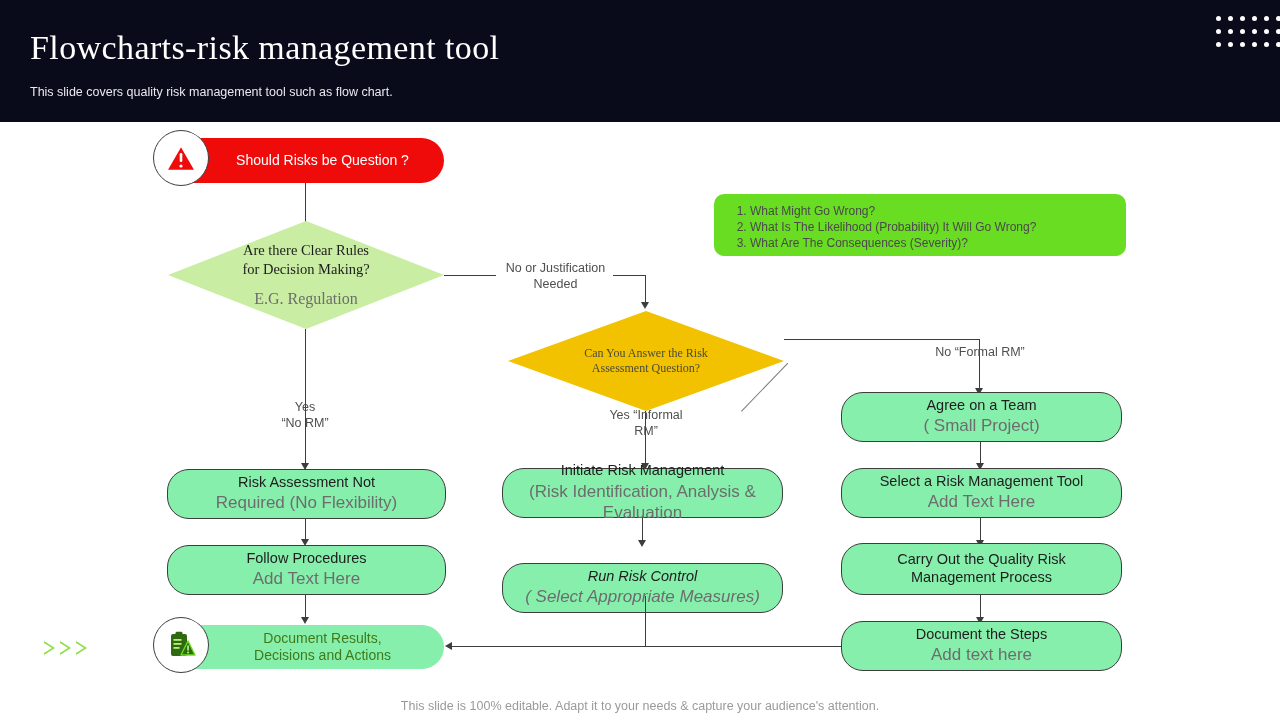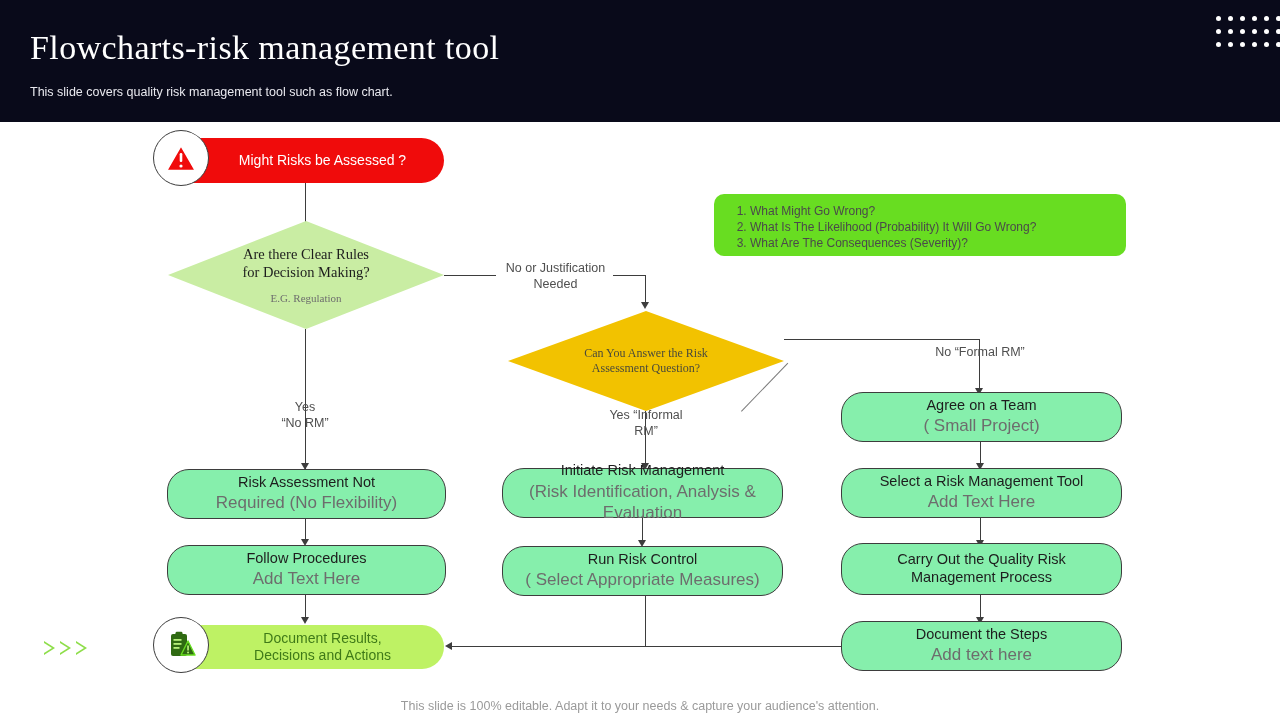--- a/index.html
+++ b/index.html
@@ -53,34 +53,34 @@
     position:absolute;inset:0;
     clip-path:polygon(50% 0,100% 50%,50% 100%,0 50%);
   }
   .dia-green .shape{background:#c9edA3;}
   .dia-yellow .shape{background:#f2c200;}
   .diamond .txt{
     position:absolute;inset:0;display:flex;flex-direction:column;
     align-items:center;justify-content:center;text-align:center;line-height:1.25;font-family:Liberation Serif, serif;
   }
   .dia-green .t1{font-size:14.5px;color:#1d1d1d;}
-  .dia-green .t3{font-size:11px;color:#6d6d6d;margin-top:11px;}
+  .dia-green .t3{font-size:16px;color:#6d6d6d;margin-top:11px;}
   .dia-yellow .t1{font-size:12px;color:#4a4a3a;}
 
   
   .pill{
     position:absolute;border-radius:26px;display:flex;align-items:center;
   }
   .pill .pilltext{
     width:100%;text-align:center;line-height:1.25;padding-left:34px;
     box-sizing:border-box;
   }
   .pill-red{background:#f00b0b;}
   .pill-red .pilltext{font-size:14px;color:#ffffff;}
-  .pill-green{background:#bef264;}
+  .pill-green{background:#86efac;}
   .pill-green .pilltext{font-size:14px;color:#3f7a18;}
 
   .badge{
     position:absolute;left:-14px;top:-8px;width:54px;height:54px;border-radius:50%;
     border:1.4px solid #3d3d3d;background:#ffffff;
     display:flex;align-items:center;justify-content:center;overflow:hidden;
   }
   .badge.clip{clip-path:polygon(0 0,62% 0,100% 22%,100% 100%,0 100%);}
 
   
@@ -150,21 +150,21 @@
   <div class="canvas">
 
     <div class="pill pill-red" style="left:167px;top:16px;width:277px;height:45px;">
       <div class="badge clip">
         <svg width="32" height="30" viewBox="0 0 32 30" aria-hidden="true">
           <polygon points="16,2 31,28 1,28" fill="#f00b0b" stroke="#ffffff" stroke-width="2.4" stroke-linejoin="round"></polygon>
           <rect x="14.7" y="10" width="2.6" height="9" rx="1.2" fill="#ffffff"></rect>
           <circle cx="16" cy="23" r="1.6" fill="#ffffff"></circle>
         </svg>
       </div>
-      <div class="pilltext">Might Risks be Assessed ?</div>
+      <div class="pilltext">Should Risks be Question ?</div>
     </div>
 
     <div class="ln lv" style="left:305px;top:61px;height:52px;"></div>
     <div class="arrow arr-down" style="left:300.5px;top:112px;"></div>
 
     <div class="diamond dia-green" style="left:168px;top:99px;width:276px;height:108px;">
       <div class="shape"></div>
       <div class="txt">
         <div class="t1">Are there Clear Rules</div>
         <div class="t1">for Decision Making?</div>
@@ -247,21 +247,21 @@
       </div>
     </div>
 
     <div class="node rbox" style="left:502px;top:346px;width:281px;height:50px;">
       <div class="l1">Initiate Risk Management</div>
       <div class="l2">(Risk Identification,  Analysis &amp; Evaluation</div>
     </div>
     <div class="ln lv" style="left:642px;top:396px;height:25px;"></div>
     <div class="arrow arr-down" style="left:637.5px;top:418px;"></div>
 
-    <div class="node rbox" style="left:502px;top:424px;width:281px;height:50px;">
+    <div class="node rbox" style="left:502px;top:441px;width:281px;height:50px;font-style:italic;">
       <div class="l1">Run Risk Control</div>
       <div class="l2">( Select Appropriate Measures)</div>
     </div>
     <div class="ln lv" style="left:645px;top:474px;height:50px;"></div>
 
     <div class="node rbox" style="left:841px;top:270px;width:281px;height:50px;">
       <div class="l1">Agree on a Team</div>
       <div class="l2">( Small Project)</div>
     </div>
     <div class="ln lv" style="left:980px;top:320px;height:24px;"></div>

